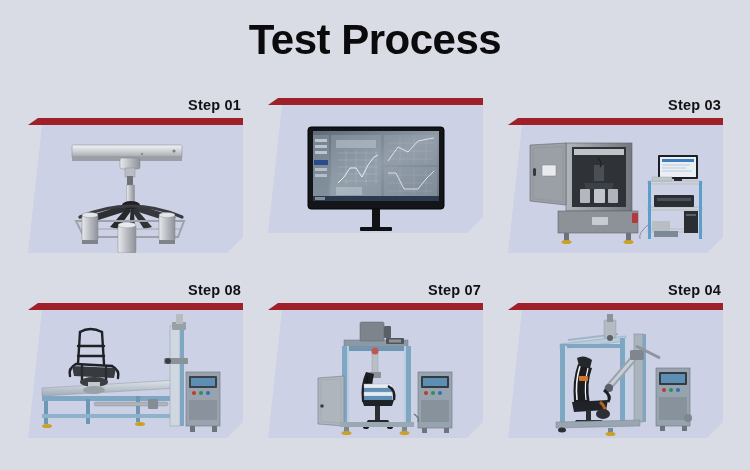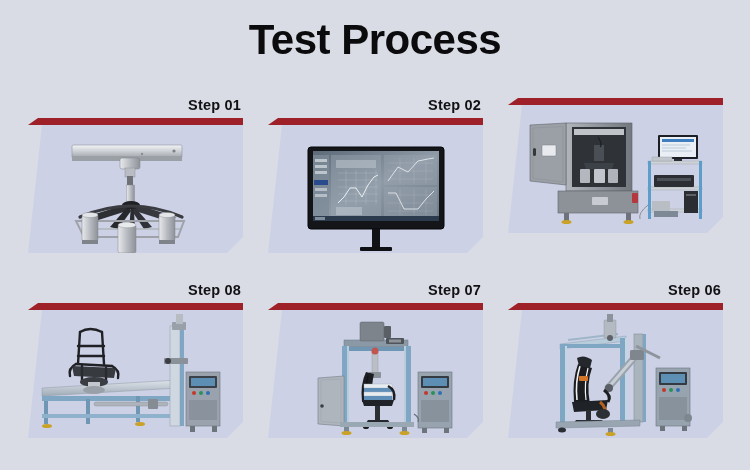--- a/index.html
+++ b/index.html
@@ -127,21 +127,20 @@
               <rect x="131" y="90" width="16" height="26" rx="2" fill="url(#st1b)" stroke="#82868c" stroke-width="0.5"></rect>
               <ellipse cx="139" cy="90" rx="8" ry="2.6" fill="#e3e5e8" stroke="#8c9096" stroke-width="0.4"></ellipse>
               <rect x="131" y="115" width="16" height="4" fill="#7f838a"></rect>
             </g>
           </svg>
         </div>
       </div>
     </div>
 
     <div class="step-card">
-      <div class="step-label">Step 02</div>
       <div class="accent-bar"></div>
       <div class="card-body">
         <div class="photo">
           <svg viewBox="0 0 215 128" preserveAspectRatio="xMidYMid meet">
             <defs>
               <linearGradient id="scr" x1="0" y1="0" x2="1" y2="1">
                 <stop offset="0" stop-color="#5d6a78"></stop>
                   <stop offset="0.5" stop-color="#8e9aa6"></stop>
                 <stop offset="1" stop-color="#6b7884"></stop>
               </linearGradient>
@@ -200,20 +199,21 @@
             <rect x="47" y="92" width="10" height="3" fill="#7f8d9c"></rect>
 
             <rect x="104" y="104" width="8" height="20" fill="#111216"></rect>
             <rect x="92" y="122" width="32" height="4" rx="1" fill="#0f1014"></rect>
           </svg>
         </div>
       </div>
     </div>
 
     <div class="step-card">
+      <div class="step-label">Step 03</div>
       <div class="accent-bar"></div>
       <div class="card-body">
         <div class="photo">
           <svg viewBox="0 0 215 128" preserveAspectRatio="xMidYMid meet">
             <defs>
               <linearGradient id="cab" x1="0" y1="0" x2="1" y2="0">
                 <stop offset="0" stop-color="#b0b4bb"></stop>
                   <stop offset="0.5" stop-color="#90959d"></stop>
                 <stop offset="1" stop-color="#73787f"></stop>
               </linearGradient>
@@ -407,21 +407,21 @@
             <rect x="154" y="118" width="5" height="5" fill="#6c747c"></rect>
             <rect x="176" y="118" width="5" height="5" fill="#6c747c"></rect>
 
             <path d="M146 104 Q152 108 150 112" stroke="#6a727a" stroke-width="1.4" fill="none"></path>
           </svg>
         </div>
       </div>
     </div>
 
     <div class="step-card">
-      <div class="step-label">Step 06</div>
+      <div class="step-label">Step 04</div>
       <div class="accent-bar"></div>
       <div class="card-body">
         <div class="photo">
           <svg viewBox="0 0 215 128" preserveAspectRatio="xMidYMid meet">
 
             <path d="M52 34 L118 26 L118 31 L52 39 Z" fill="#b9ccdb" stroke="#8ca2b5" stroke-width="0.5"></path>
             <rect x="52" y="34" width="66" height="4" fill="#7fa7c4"></rect>
             <path d="M60 30 L110 24" stroke="#9fb6c8" stroke-width="2"></path>
 
             <rect x="52" y="36" width="5" height="80" fill="#7fa7c4"></rect>

